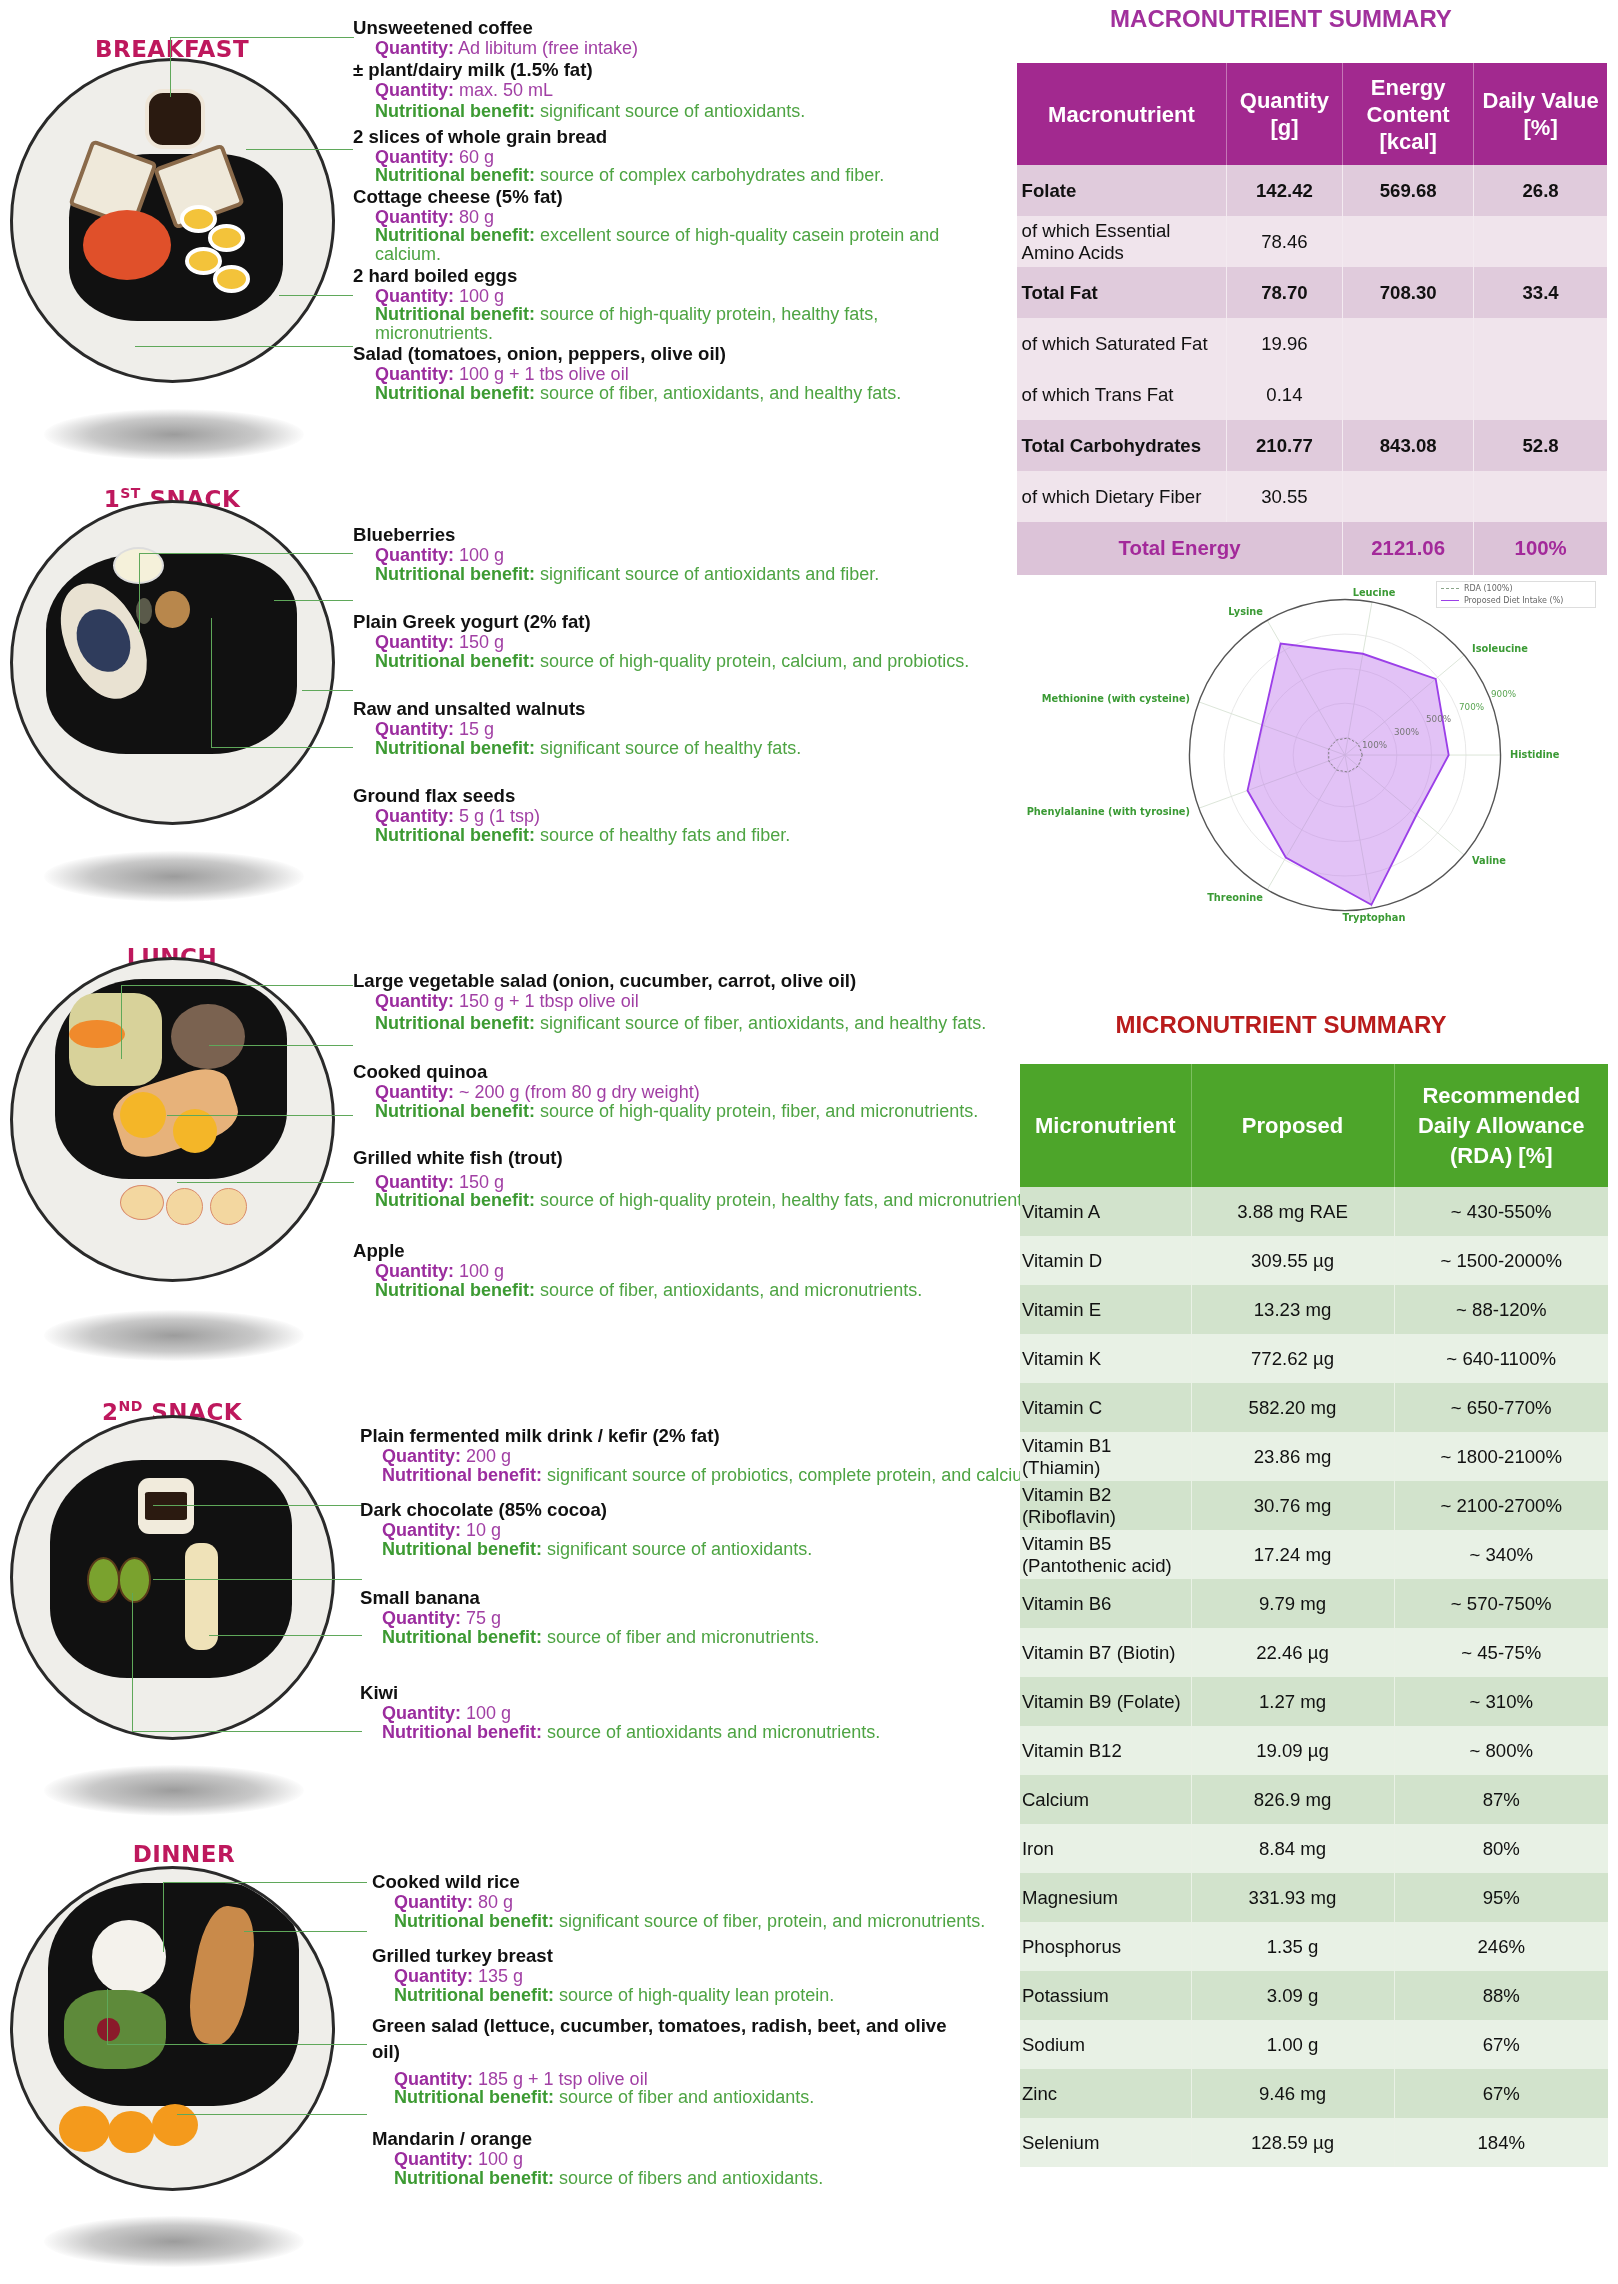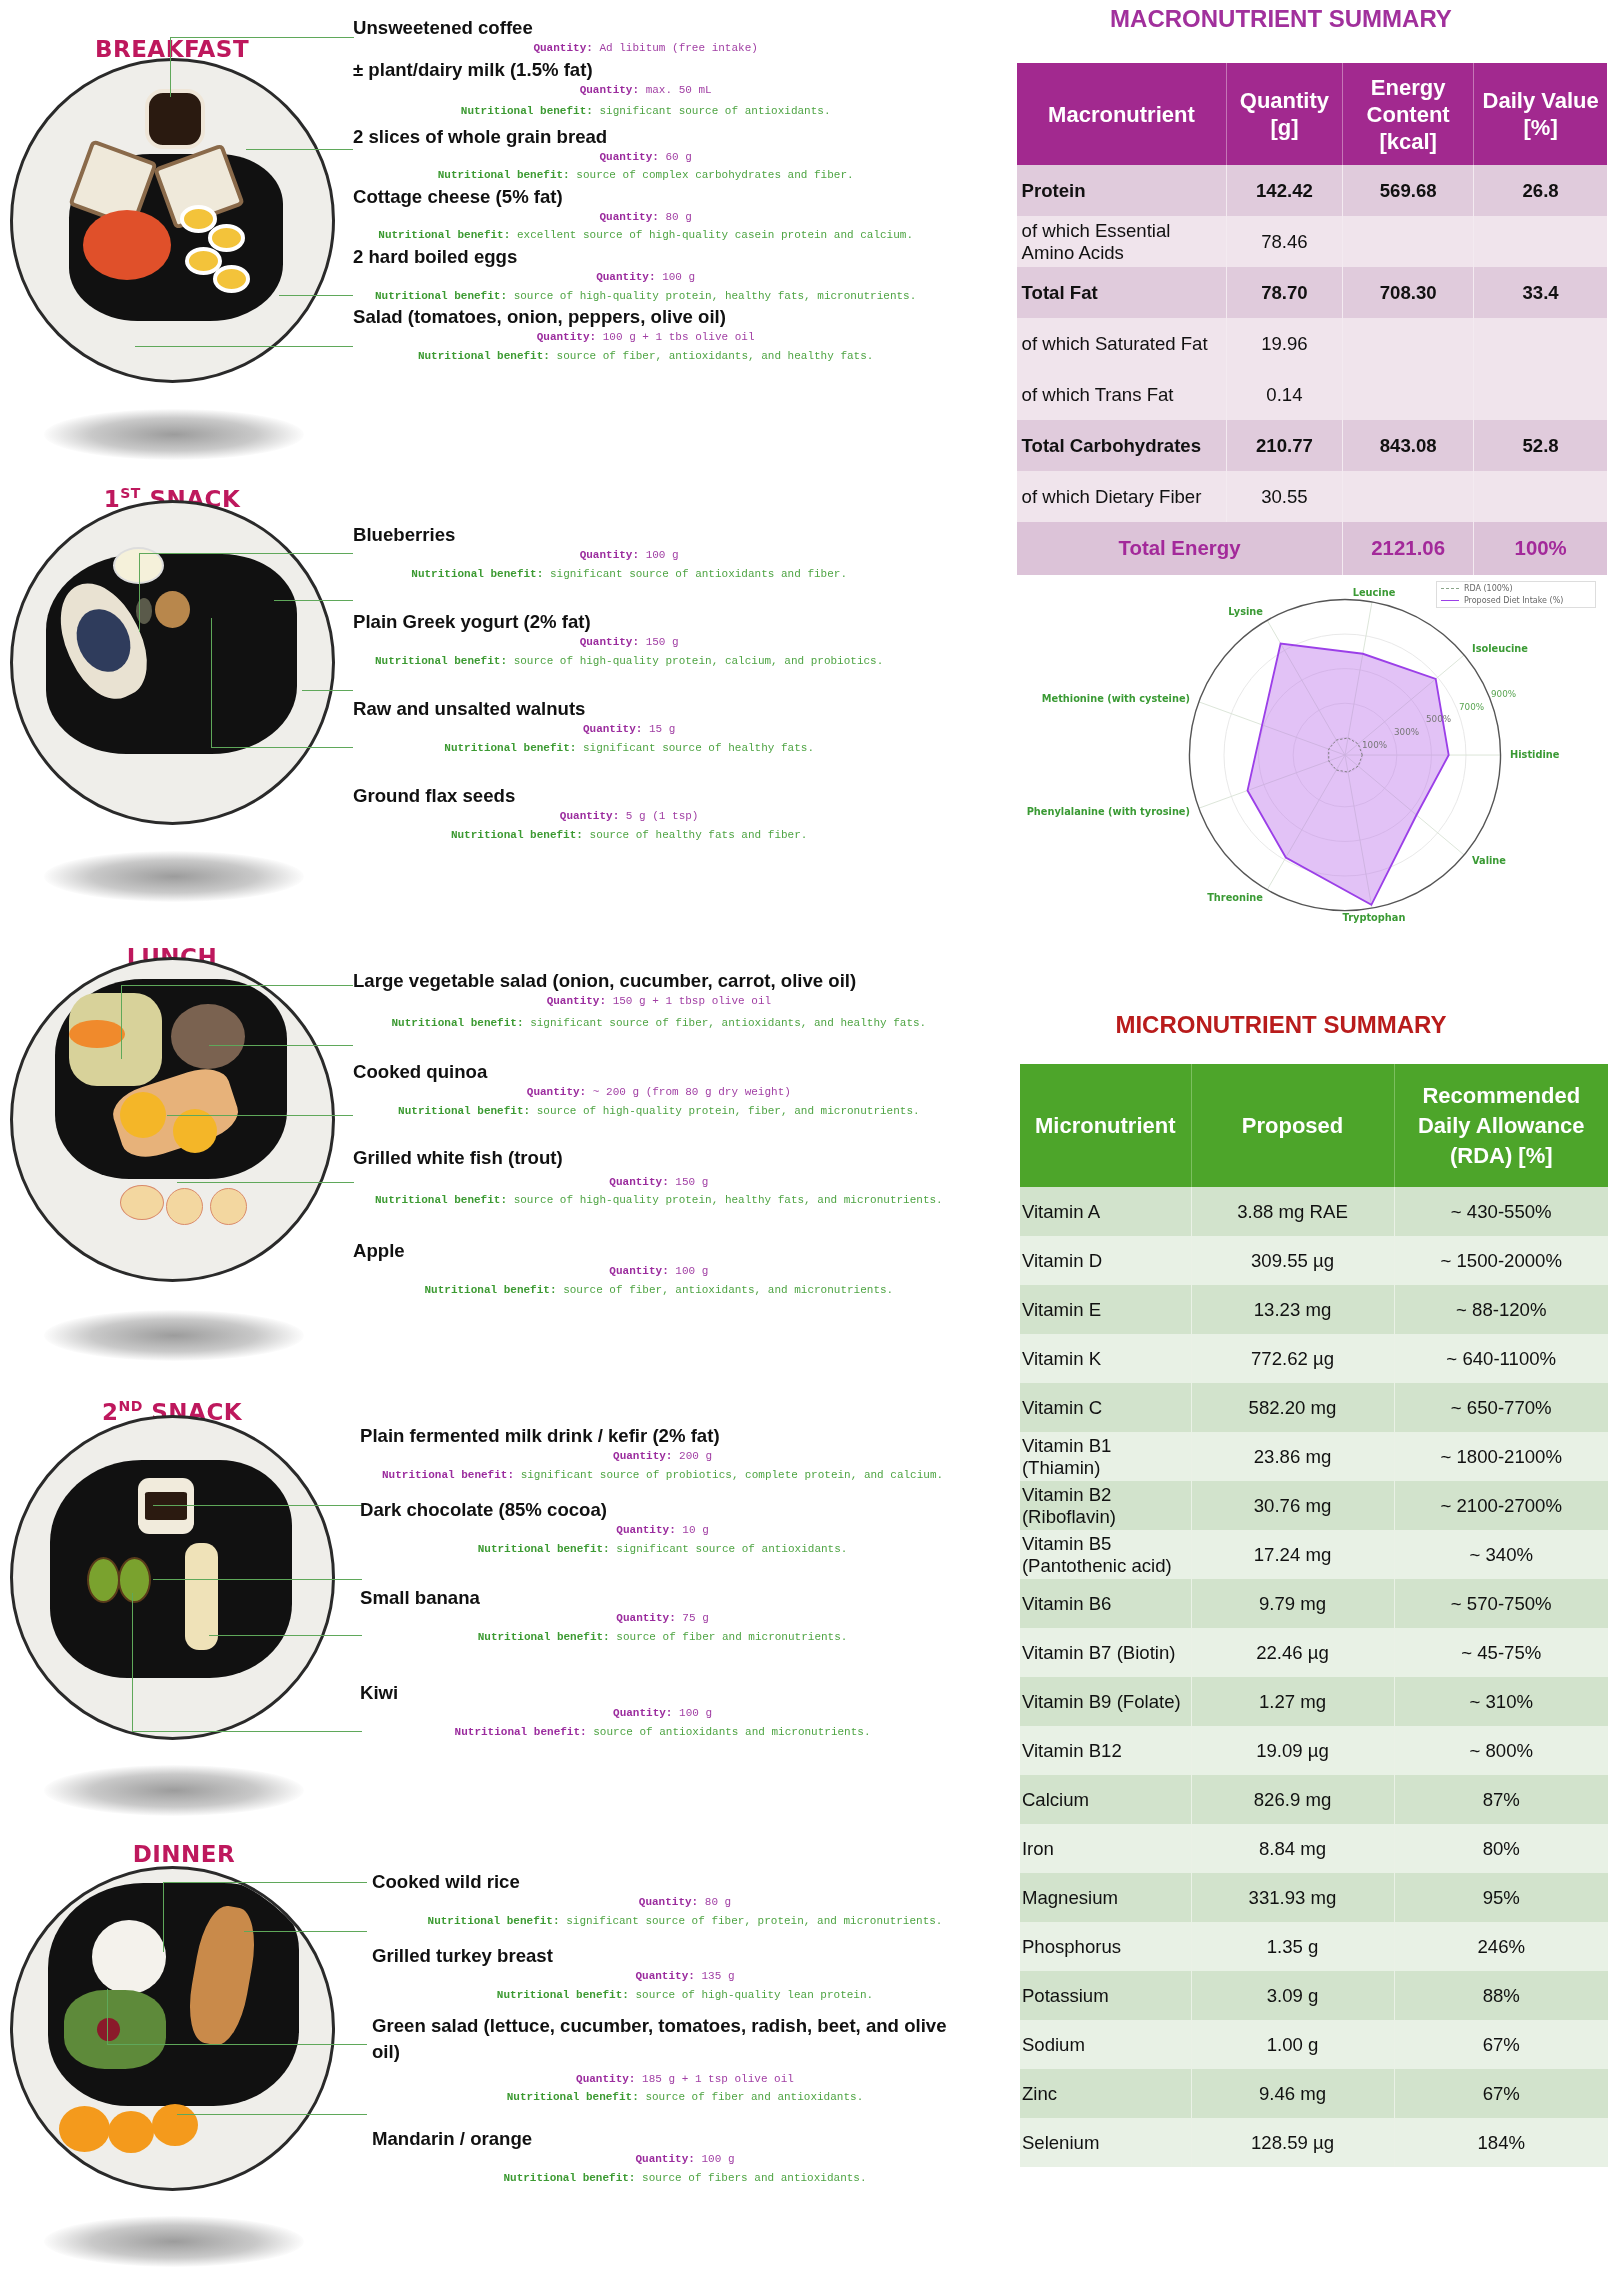--- a/index.html
+++ b/index.html
@@ -12,21 +12,21 @@
   .meal-title sup { font-size: 14px; vertical-align: 9.3px; }
   .plate { position: absolute; left: 10.2px; width: 325px; height: 325px; border-radius: 50%; background: #efeeea; border: 3.3px solid #2a2a2a; overflow: hidden; }
   .plate .dish { position: absolute; left: 56px; top: 70px; width: 214px; height: 186px; background: #111; border-radius: 38% 30% 34% 32%; }
   .shadow { position: absolute; left: 44px; width: 260px; height: 51px; border-radius: 50%; background: radial-gradient(ellipse at center, #9c9c9c 0%, #c9c9c9 45%, rgba(255,255,255,0) 72%); }
   .food { position: absolute; border-radius: 50%; }
   .leader { position: absolute; border-color: #5fa85a; border-style: solid; border-width: 0; }
 
   .items { position: absolute; left: 353px; }
   .item { position: relative; margin-bottom: 0; }
   .item-name { font-family: "Liberation Sans", sans-serif; font-weight: bold; font-size: 18.6px; color: #111; line-height: 23px; }
-  .item-line { font-family: Liberation Mono, monospace; font-size: 11px; line-height: 18.6px; padding-left: 22px; text-align: center; }
+  .item-line { font-family: Liberation Sans, sans-serif; font-size: 18px; line-height: 18.6px; padding-left: 22px; }
   .q { color: #a13fa4; }
   .q b { color: #9b2c9e; }
   .b { color: #4ea443; }
   .b b { color: #3c9a32; }
 
   
   .section-title { position: absolute; left: 986px; width: 590px; text-align: center; font-family: "Liberation Sans", sans-serif; font-weight: bold; font-size: 24px; }
   table { border-collapse: collapse; position: absolute; font-family: "Liberation Sans", sans-serif; }
   .macro { left: 1017px; top: 63px; width: 590px; }
   .macro th { background: #a0288f; background: #a2298f; color: #fff; font-size: 22px; font-weight: bold; line-height: 27px; border-right: 1.9px solid #c576b6; padding: 3.7px 2.8px; height: 102px; }
@@ -279,21 +279,21 @@
   <thead>
     <tr>
       <th style="width:209px;">Macronutrient</th>
       <th style="width:116px;">Quantity [g]</th>
       <th style="width:131px;">Energy Content [kcal]</th>
       <th style="width:133px;">Daily Value [%]</th>
     </tr>
   </thead>
   <tbody>
     <tr class="main">
-        <td>Protein</td>
+        <td>Folate</td>
         <td class="c">142.42</td>
         <td class="c">569.68</td>
         <td class="c">26.8</td>
       </tr>
     <tr class="sub">
         <td style="line-height:22px;">of which Essential Amino Acids</td>
         <td class="c">78.46</td>
         <td class="c"></td>
         <td class="c"></td>
       </tr>

